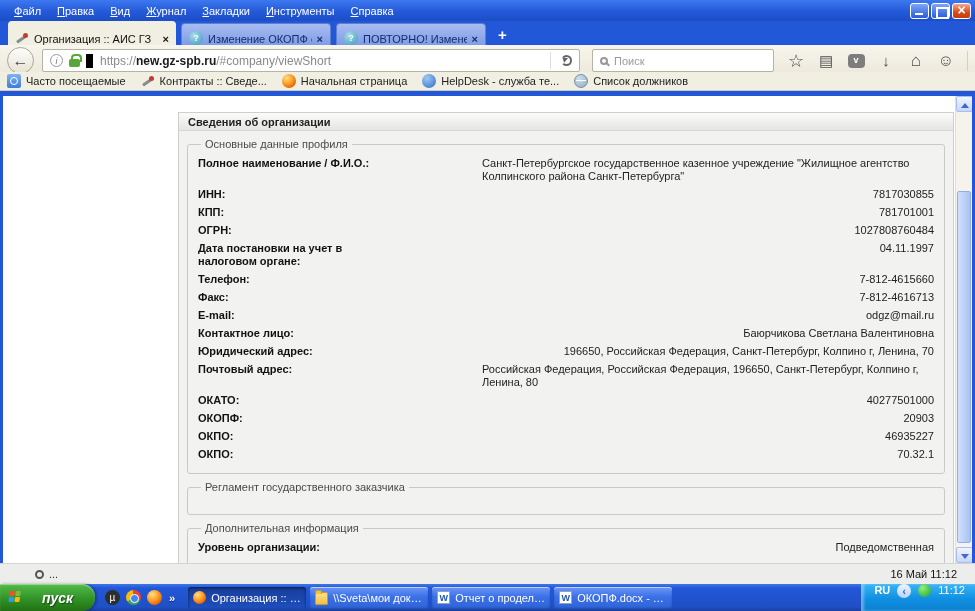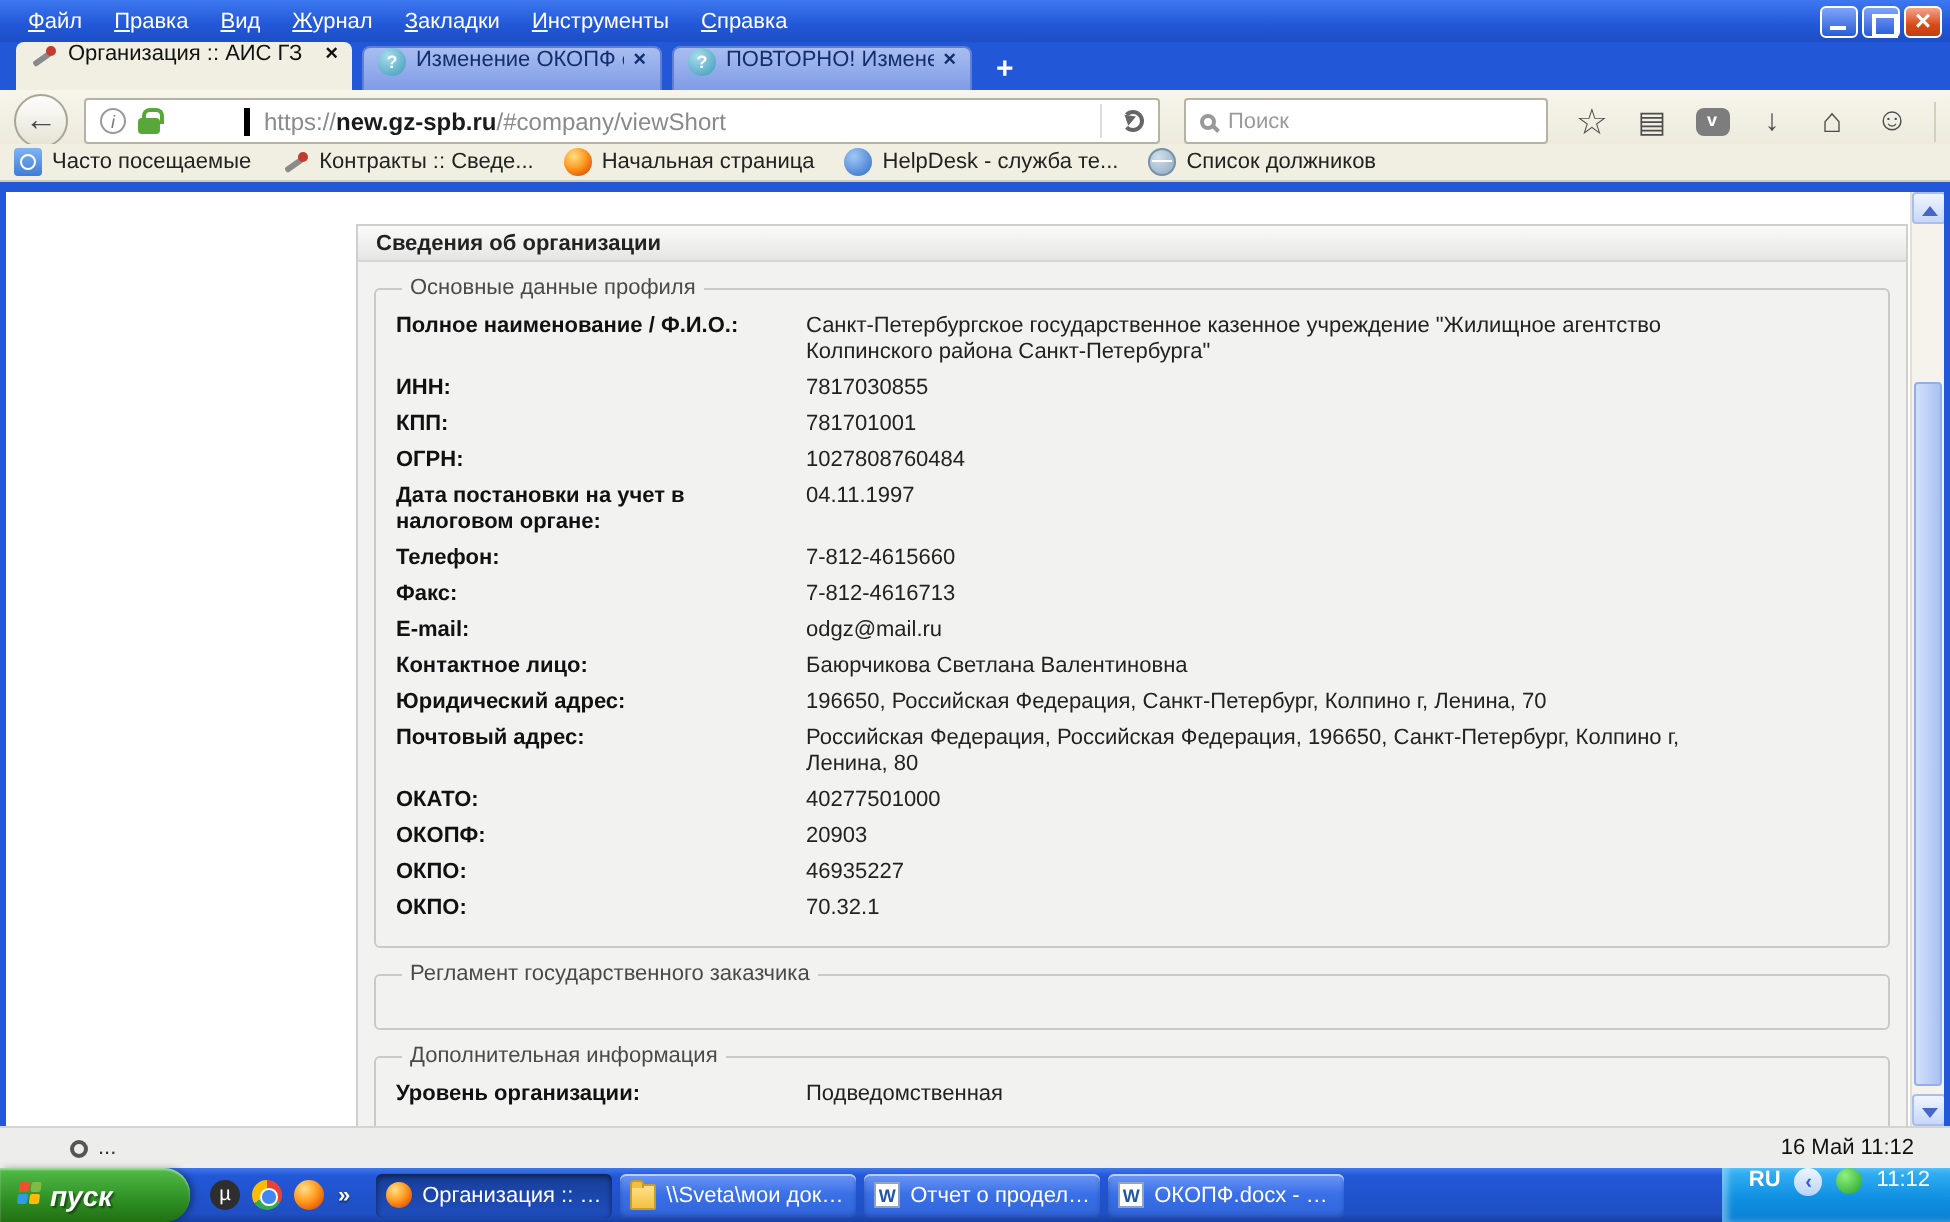--- a/index.html
+++ b/index.html
@@ -14,36 +14,36 @@
   .menu-item::first-letter{text-decoration:underline;}
   .win-controls{margin-left:auto;display:flex;gap:2px;padding-right:4px;}
   .winbtn{width:19px;height:16px;border:1px solid #fff;border-radius:3px;background:linear-gradient(#7fa4f8,#2a5cd8);position:relative;}
   .winbtn.min::after{content:"";position:absolute;left:4px;bottom:3px;width:8px;height:2px;background:#fff;}
   .winbtn.max::after{content:"";position:absolute;left:4px;top:3px;width:9px;height:8px;border:2px solid #fff;}
   .winbtn.close{background:linear-gradient(#f5a58d,#d94a17 60%,#c23d0e);}
   .winbtn.close::after{content:"×";position:absolute;left:0;right:0;top:-2px;text-align:center;color:#fff;font-size:14px;font-weight:bold;}
 
   
   .tabbar{position:absolute;top:21px;left:0;right:0;height:24px;display:flex;align-items:flex-end;padding-left:8px;}
-  .tab{height:24px;display:flex;align-items:flex-start;gap:5px;padding:0 7px;font-size:11px;border-radius:4px 4px 0 0;cursor:default;}
+  .tab{height:24px;display:flex;align-items:flex-end;gap:5px;padding:0 7px;font-size:11px;border-radius:4px 4px 0 0;cursor:default;}
   .tab.active{background:#f1efe2;color:#111;width:168px;}
   .tab.inactive{background:linear-gradient(#a8bdf0,#7f9ce6);color:#122e6e;width:150px;margin-left:5px;border:1px solid #5e7fd2;border-bottom:none;height:22px;}
   .tab-title{flex:1;white-space:nowrap;overflow:hidden;}
   .tab-close{font-weight:bold;font-size:11px;}
   .newtab{color:#fff;font-size:15px;font-weight:bold;padding:0 12px;align-self:center;margin-top:2px;}
 
   
   .navbar{position:absolute;top:45px;left:0;right:0;height:32px;background:linear-gradient(#f7f5ec,#ece9da);border-bottom:1px solid #d8d4c2;display:flex;align-items:center;padding:0 7px;}
   .back-btn{width:27px;height:27px;border-radius:50%;border:1px solid #a9a494;background:linear-gradient(#fdfdfb,#e6e3d4);display:flex;align-items:center;justify-content:center;font-size:16px;color:#4a4a4a;font-weight:bold;flex:none;}
   .urlbar{flex:none;width:538px;height:23px;background:#fff;border:1px solid #b6b2a4;border-radius:2px;display:flex;align-items:center;gap:6px;padding:0 7px;margin-left:8px;font-size:12px;}
   .gi-info{width:13px;height:13px;border:1px solid #999;border-radius:50%;color:#777;font-size:9px;font-style:italic;display:flex;align-items:center;justify-content:center;flex:none;}
   .gi-info::after{content:"i";}
   .gi-lock{width:11px;height:8px;background:#57a839;border-radius:2px;position:relative;margin-top:4px;flex:none;}
   .gi-lock::before{content:"";position:absolute;top:-5px;left:2px;width:7px;height:6px;border:2px solid #57a839;border-bottom:none;border-radius:4px 4px 0 0;}
-  .url-text{white-space:nowrap;overflow:hidden;border-left:3px solid #000000;padding-left:7px;flex:1;margin-left:36px;}
+  .url-text{white-space:nowrap;overflow:hidden;border-left:7px solid #000000;padding-left:7px;flex:1;}
   .url-prefix,.url-path{color:#8a8a8a;}
   .url-domain{color:#1a1a1a;font-weight:bold;}
   .gi-reload{width:11px;height:11px;border:2px solid #666;border-radius:50%;border-left-color:transparent;position:relative;flex:none;margin-left:4px;}
   .gi-reload::after{content:"";position:absolute;left:-4px;top:-2px;border:3px solid transparent;border-right:5px solid #666;transform:rotate(40deg);}
   .url-reload-sep{width:1px;height:17px;background:#ddd;margin-left:auto;}
   .searchbar{flex:none;width:182px;height:23px;background:#fff;border:1px solid #b6b2a4;border-radius:2px;display:flex;align-items:center;gap:6px;padding:0 7px;margin-left:12px;}
   .gi-search{width:8px;height:8px;border:2px solid #999;border-radius:50%;position:relative;flex:none;}
   .gi-search::after{content:"";position:absolute;width:5px;height:2px;background:#999;transform:rotate(45deg);right:-4px;bottom:-2px;}
   .search-placeholder{color:#9a9a9a;font-size:11px;}
   .nav-icons{display:flex;align-items:center;margin-left:13px;gap:12px;}
@@ -83,41 +83,41 @@
   .i-globe{border-radius:50%;background:radial-gradient(circle at 35% 30%,#cfe0ee,#8fa8bf);border:1px solid #7890a8;position:relative;}
   .i-globe::after{content:"";position:absolute;left:1px;right:1px;top:45%;height:1px;background:#fff;}
 
   
   .viewport{position:absolute;top:96px;left:3px;right:3px;bottom:48px;background:#fff;overflow:hidden;}
   .panel{position:absolute;left:175px;top:16px;width:776px;height:620px;background:#f2f2f1;border:1px solid #cfcfcf;}
   .panel-header{height:18px;background:linear-gradient(#fbfbfa,#e5e5e3);border-bottom:1px solid #d6d6d4;font-weight:bold;font-size:11px;color:#222;padding:3px 9px;}
   fieldset.fs{margin:7px 8px 0;border:1px solid #c9c9c7;border-radius:3px;padding:2px 10px 7px;}
   fieldset.fs legend{font-size:11px;color:#4a4a4a;padding:0 4px;margin-left:3px;}
   .fs-empty-space{height:12px;}
-  .frow{display:flex;margin:5px 0;font-size:11px;line-height:13px;}
+  .frow{display:flex;margin:5px 0;font-size:11px;line-height:13px;justify-content:space-between;}
   .flabel{width:205px;flex:none;font-weight:bold;color:#111;padding-right:10px;}
   .fvalue{max-width:452px;color:#222;}
 
   
   .scrollbar{position:absolute;top:0;right:0;bottom:0;width:17px;background:#f5f3ec;border-left:1px solid #e3e0d2;}
   .sb-btn{position:absolute;left:0;width:17px;height:16px;background:linear-gradient(#f0f5fe,#c6d7f8);border:1px solid #a8bdf0;border-radius:2px;}
   .sb-up{top:0;}
   .sb-up::after{content:"";position:absolute;left:4px;top:4px;border:4px solid transparent;border-bottom:5px solid #4767c8;margin-top:-2px;}
   .sb-down{bottom:0;}
   .sb-down::after{content:"";position:absolute;left:4px;top:6px;border:4px solid transparent;border-top:5px solid #4767c8;}
   .sb-thumb{position:absolute;left:1px;width:14px;top:95px;height:352px;background:linear-gradient(90deg,#d2e0fc,#a9c2f4);border:1px solid #90aef0;border-radius:2px;}
 
   
   .statusbar{position:absolute;left:0;right:0;bottom:27px;height:21px;background:#ededeb;border-top:1px solid #d4d4d2;display:flex;align-items:center;font-size:11px;color:#333;}
   .status-icon{width:9px;height:9px;border:2px solid #555;border-radius:50%;margin-left:35px;margin-right:5px;flex:none;}
   .status-date{margin-left:auto;margin-right:18px;color:#111;}
 
   
   .taskbar{position:absolute;left:0;right:0;bottom:0;height:27px;background:linear-gradient(#3f77ea,#2257d7 15%,#1f4fc4 85%,#18409f);display:flex;align-items:center;}
-  .start{height:27px;width:95px;background:linear-gradient(#52bc48,#2e8f24 60%,#227012);border-radius:0 13px 13px 0;display:flex;align-items:center;gap:3px;padding-left:9px;box-shadow:inset 0 1px 1px rgba(255,255,255,.45),2px 0 3px rgba(0,0,0,.3);flex:none;}
+  .start{height:27px;width:95px;background:linear-gradient(#52bc48,#2e8f24 60%,#227012);border-radius:0 13px 13px 0;display:flex;align-items:center;gap:20px;padding-left:9px;box-shadow:inset 0 1px 1px rgba(255,255,255,.45),2px 0 3px rgba(0,0,0,.3);flex:none;}
   .start-label{color:#fff;font-weight:bold;font-style:italic;font-size:14px;text-shadow:1px 1px 1px rgba(0,0,0,.45);}
   .winlogo{width:13px;height:13px;display:grid;grid-template-columns:5px 5px;grid-template-rows:5px 5px;gap:1px;transform:skewX(-8deg);}
   .winlogo span{border-radius:1px;}
   .wl-r{background:#f34f2c;}.wl-g{background:#7fbb42;}.wl-b{background:#2d9be8;}.wl-y{background:#ffba08;}
   .quicklaunch{display:flex;align-items:center;gap:6px;margin-left:10px;flex:none;}
   .ql-icon{width:15px;height:15px;}
   .ql-more{color:#fff;font-size:11px;font-weight:bold;text-shadow:0 1px 1px rgba(0,0,0,.5);margin-left:1px;}
   .tasks{display:flex;gap:4px;margin-left:13px;}
   .task{width:118px;height:22px;border-radius:3px;background:linear-gradient(#6e97f4,#3a70e8 45%,#2f63d8);box-shadow:inset 0 1px 0 rgba(255,255,255,.55),inset 0 -1px 2px rgba(0,0,0,.25);display:flex;align-items:center;gap:5px;padding:0 5px;color:#fff;font-size:11px;cursor:default;}
   .task.active{background:linear-gradient(#173e98,#1f4fc0);box-shadow:inset 0 1px 3px rgba(0,0,0,.55);}

